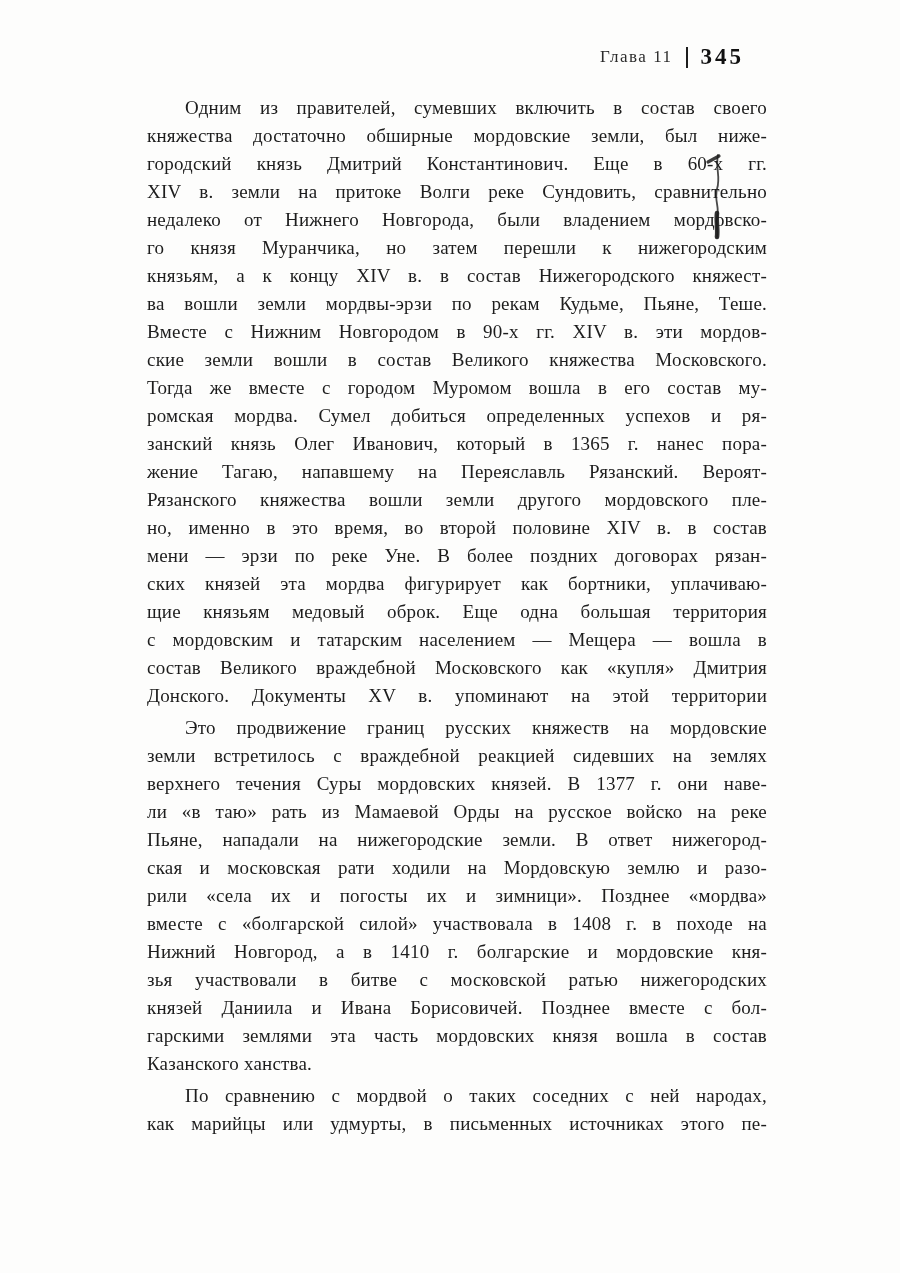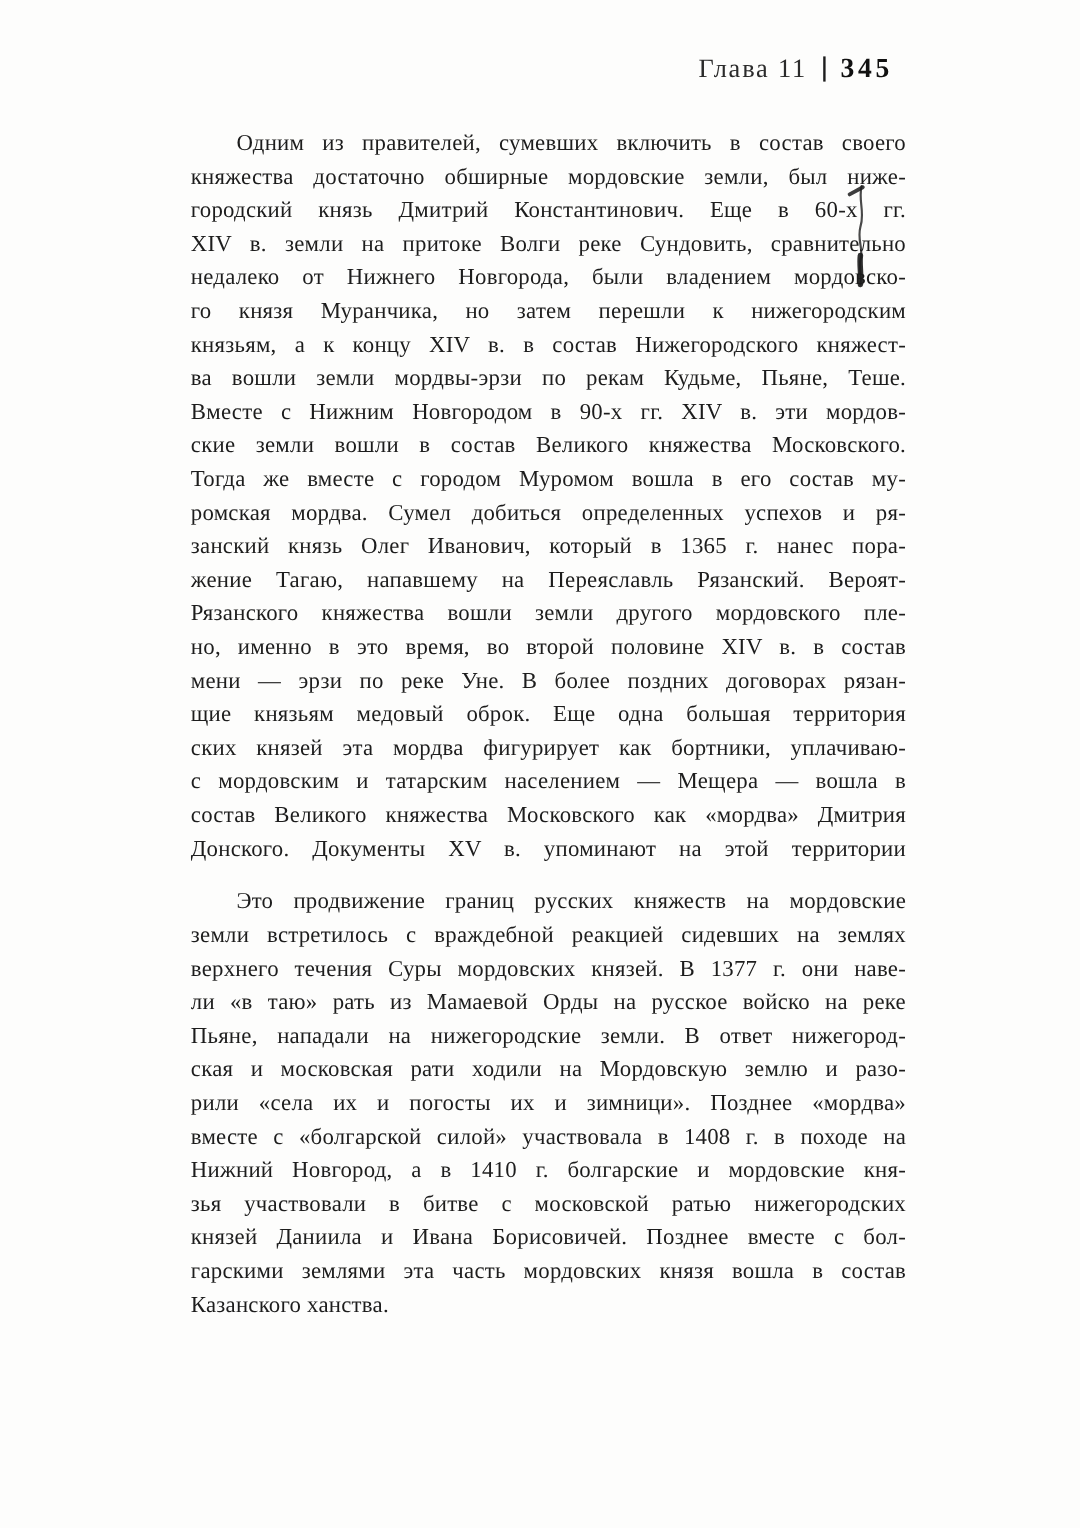--- a/index.html
+++ b/index.html
@@ -18,41 +18,41 @@
   .header {
     position:absolute;
     top:44px;
     left:0; right:156px;
     display:flex;
     justify-content:flex-end;
     align-items:center;
     gap:13px;
   }
   .chapter {
-    font-size:22px;
+    font-size:17px;
     letter-spacing:1.5px;
     color:#2b2b2b;
   }
   .divider {
     display:inline-block;
     width:2px; height:21px;
     background:#1d1d1d;
   }
   .pagenum {
     font-size:23px;
     font-weight:bold;
     letter-spacing:3px;
     color:#111111;
   }
   .textblock {
     position:absolute;
     left:143px; top:90px;
     width:628px;
   }
-  .paragraph { margin:16px; padding:0; }
+  .paragraph { margin:4px; padding:0; }
   .line {
     height:28px;
     line-height:28px;
     font-size:19px;
     text-align:justify;
     text-align-last:justify;
     letter-spacing:0.2px;
     color:#1d1d1d;
     overflow:hidden;
   }
@@ -88,41 +88,45 @@
         <div class="line">ва вошли земли мордвы-эрзи по рекам Кудьме, Пьяне, Теше.</div>
         <div class="line">Вместе с Нижним Новгородом в 90-х гг. XIV в. эти мордов-</div>
         <div class="line">ские земли вошли в состав Великого княжества Московского.</div>
         <div class="line">Тогда же вместе с городом Муромом вошла в его состав му-</div>
         <div class="line">ромская мордва. Сумел добиться определенных успехов и ря-</div>
         <div class="line">занский князь Олег Иванович, который в 1365 г. нанес пора-</div>
         <div class="line">жение Тагаю, напавшему на Переяславль Рязанский. Вероят-</div>
         <div class="line">Рязанского княжества вошли земли другого мордовского пле-</div>
         <div class="line">но, именно в это время, во второй половине XIV в. в состав</div>
         <div class="line">мени — эрзи по реке Уне. В более поздних договорах рязан-</div>
+        <div class="line">ских князей эта мордва фигурирует как бортники, уплачиваю-</div>
         <div class="line">щие князьям медовый оброк. Еще одна большая территория</div>
-        <div class="line">ских князей эта мордва фигурирует как бортники, уплачиваю-</div>
         <div class="line">с мордовским и татарским населением — Мещера — вошла в</div>
-        <div class="line">состав Великого княжества Московского как «мордва» Дмитрия</div>
+        <div class="line">состав Великого враждебной Московского как «купля» Дмитрия</div>
         <div class="line">Донского. Документы XV в. упоминают на этой территории</div>
       </div>
       <div class="paragraph">
         <div class="line first">Это продвижение границ русских княжеств на мордовские</div>
         <div class="line">земли встретилось с враждебной реакцией сидевших на землях</div>
         <div class="line">верхнего течения Суры мордовских князей. В 1377 г. они наве-</div>
         <div class="line">ли «в таю» рать из Мамаевой Орды на русское войско на реке</div>
         <div class="line">Пьяне, нападали на нижегородские земли. В ответ нижегород-</div>
         <div class="line">ская и московская рати ходили на Мордовскую землю и разо-</div>
         <div class="line">рили «села их и погосты их и зимници». Позднее «мордва»</div>
         <div class="line">вместе с «болгарской силой» участвовала в 1408 г. в походе на</div>
         <div class="line">Нижний Новгород, а в 1410 г. болгарские и мордовские кня-</div>
         <div class="line">зья участвовали в битве с московской ратью нижегородских</div>
         <div class="line">князей Даниила и Ивана Борисовичей. Позднее вместе с бол-</div>
         <div class="line">гарскими землями эта часть мордовских князя вошла в состав</div>
         <div class="line short">Казанского ханства.</div>
       </div>
+      <div class="paragraph">
+        <div class="line first">По сравнению с мордвой о таких соседних с ней народах,</div>
+        <div class="line">как марийцы или удмурты, в письменных источниках этого пе-</div>
+      </div>
     </div>
 
   <svg class="smudge" viewBox="0 0 22 94" xmlns="http://www.w3.org/2000/svg">
     <path d="M3 13 L14 7" stroke="#1b1b1b" stroke-width="3.2" stroke-linecap="round" fill="none" opacity="0.85"></path>
     <path d="M13 6 C10 18, 16 28, 12 40 C9 52, 15 58, 12 68 C11 74, 13 82, 12 88" stroke="#1b1b1b" stroke-width="1.8" stroke-linecap="round" fill="none" opacity="0.8"></path>
     <path d="M12 64 C11 72, 13 80, 12 88" stroke="#1b1b1b" stroke-width="4.6" stroke-linecap="round" fill="none" opacity="0.9"></path>
   </svg>
 
 </div>
 

